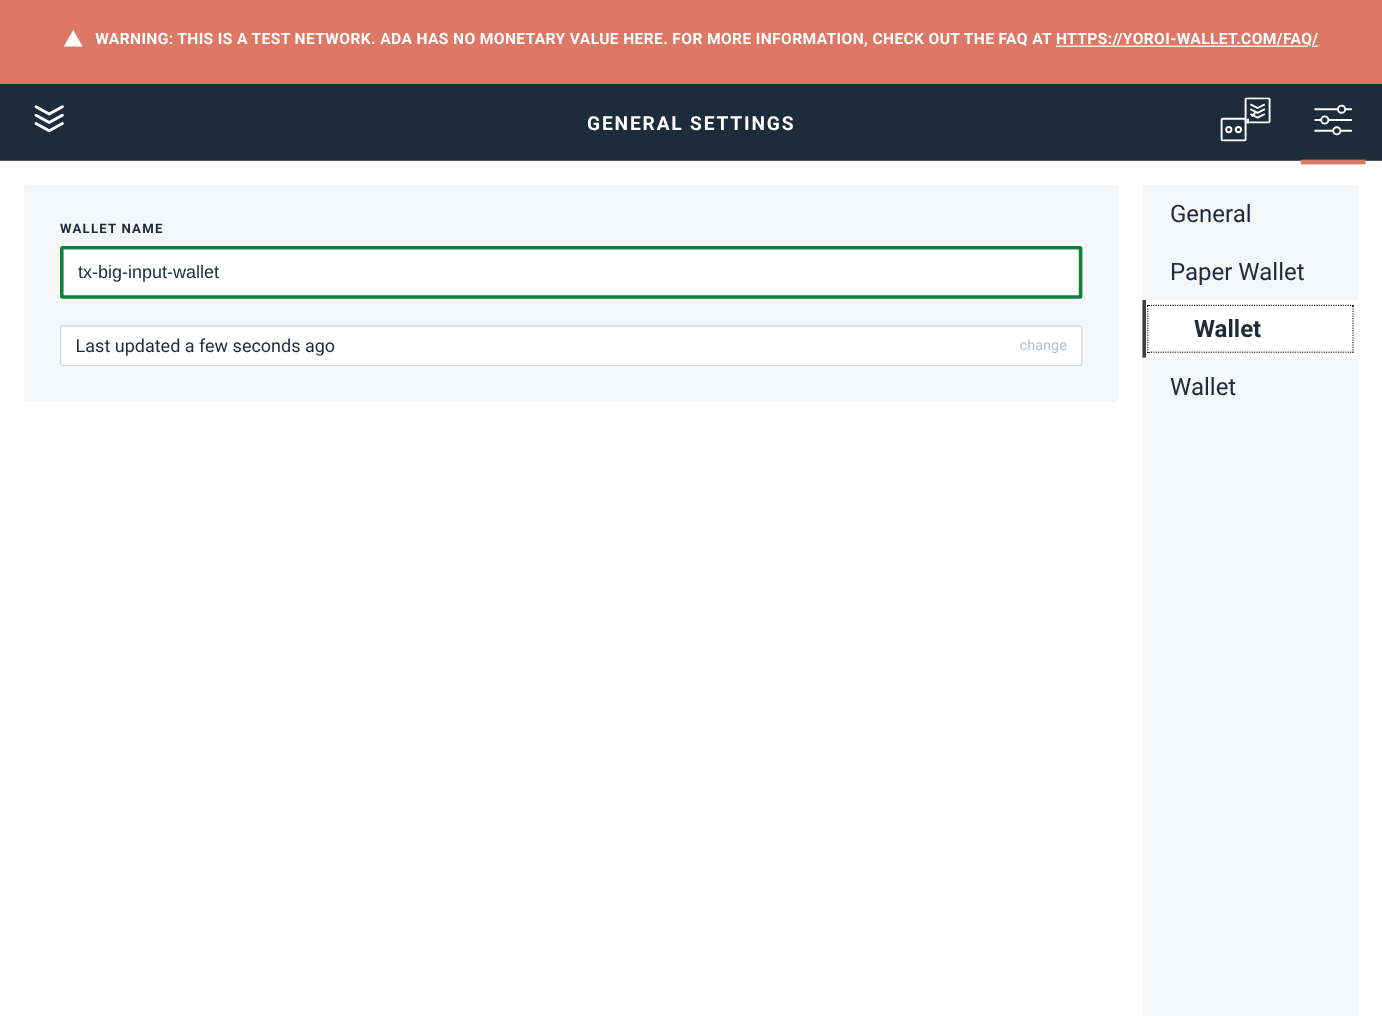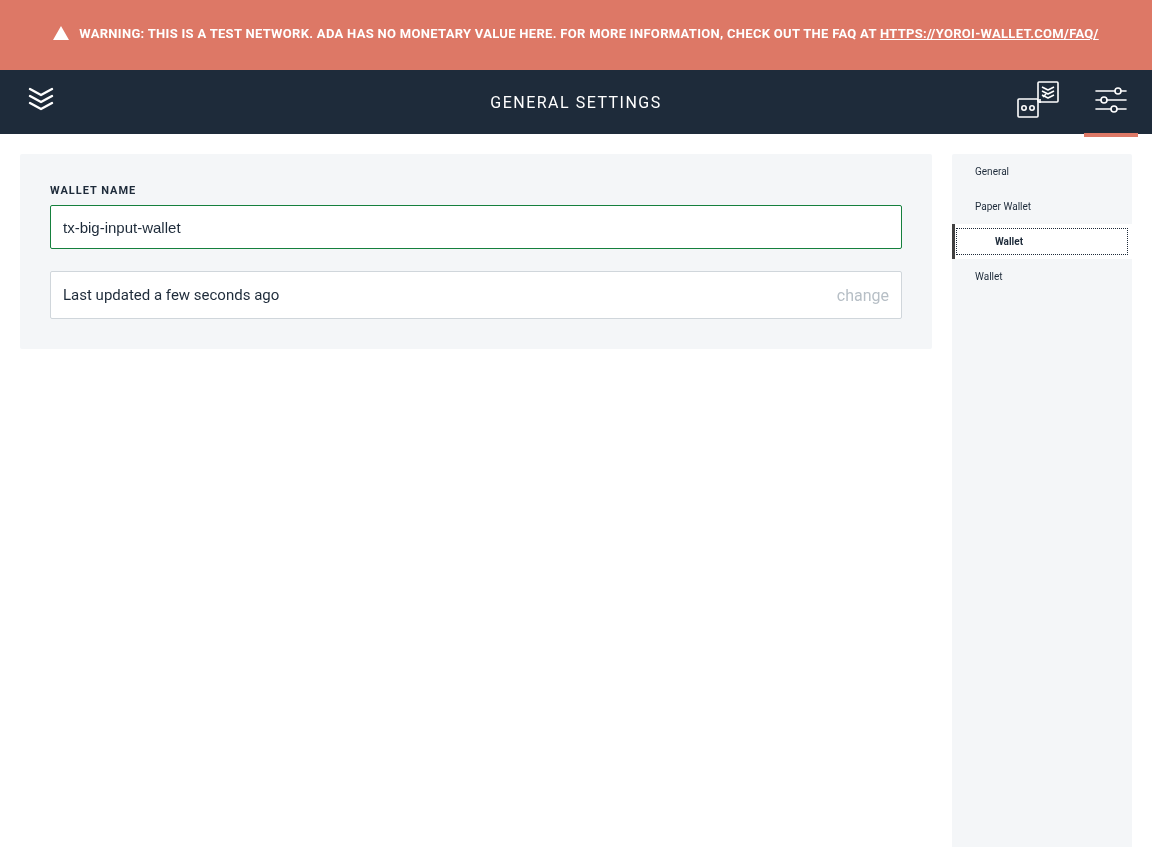--- a/index.html
+++ b/index.html
@@ -30,21 +30,21 @@
   justify-content: space-between;
   padding: 0 24px;
   position: relative;
 }
 .topbar .title {
   position: absolute;
   left: 50%;
   transform: translateX(-50%);
   color: #fff;
   font-size: 16px;
-  font-weight: 400;
+  font-weight: 700;
   letter-spacing: 1.5px;
 }
 .topbar .right { display:flex; align-items:center; gap:34px; }
 .topbar .right .icon-btn { position:relative; cursor:pointer; }
 .active-underline {
   position:absolute;
   bottom:-18px;
   left:-10px;
   right:-10px;
   height:4px;
@@ -65,51 +65,51 @@
 .field-label {
   font-size:11px;
   font-weight:700;
   letter-spacing:1px;
   color:#1e2b3a;
   margin-bottom:8px;
 }
 .field-group { margin-bottom:22px; }
 .text-input {
   width:100%;
-  border:1px solid #15803d;
+  border:3px solid #15803d;
   background:#fff;
   border-radius:2px;
   height:44px;
   padding:0 12px;
   font-size:15px;
   color:#1e2b3a;
 }
 .pw-row {
   width:100%;
   border:1px solid #d0d6db;
   background:#fff;
   border-radius:2px;
-  height:48px;
+  height:34px;
   padding:0 12px;
   display:flex;
   align-items:center;
   justify-content:space-between;
   font-size:15px;
 }
 .pw-status { color:#1e2b3a; }
-.pw-change { color:#b7bfc6; cursor:pointer; font-size:16px; }
+.pw-change { color:#b7bfc6; cursor:pointer; font-size:12px; }
 
 
 .side-panel {
   background:#f4f6f8;
   border-radius:2px;
   height:100%;
 }
 .side-item {
-  font-size:10px;
+  font-size:20px;
   color:#1e2b3a;
   padding:12px 20px;
   cursor:pointer;
   border-left:3px solid transparent;
 }
 .side-item.active {
   background:#fff;
   border-left:3px solid #404040;
   font-weight:700;
   outline:1px dotted #1e2b3a;

